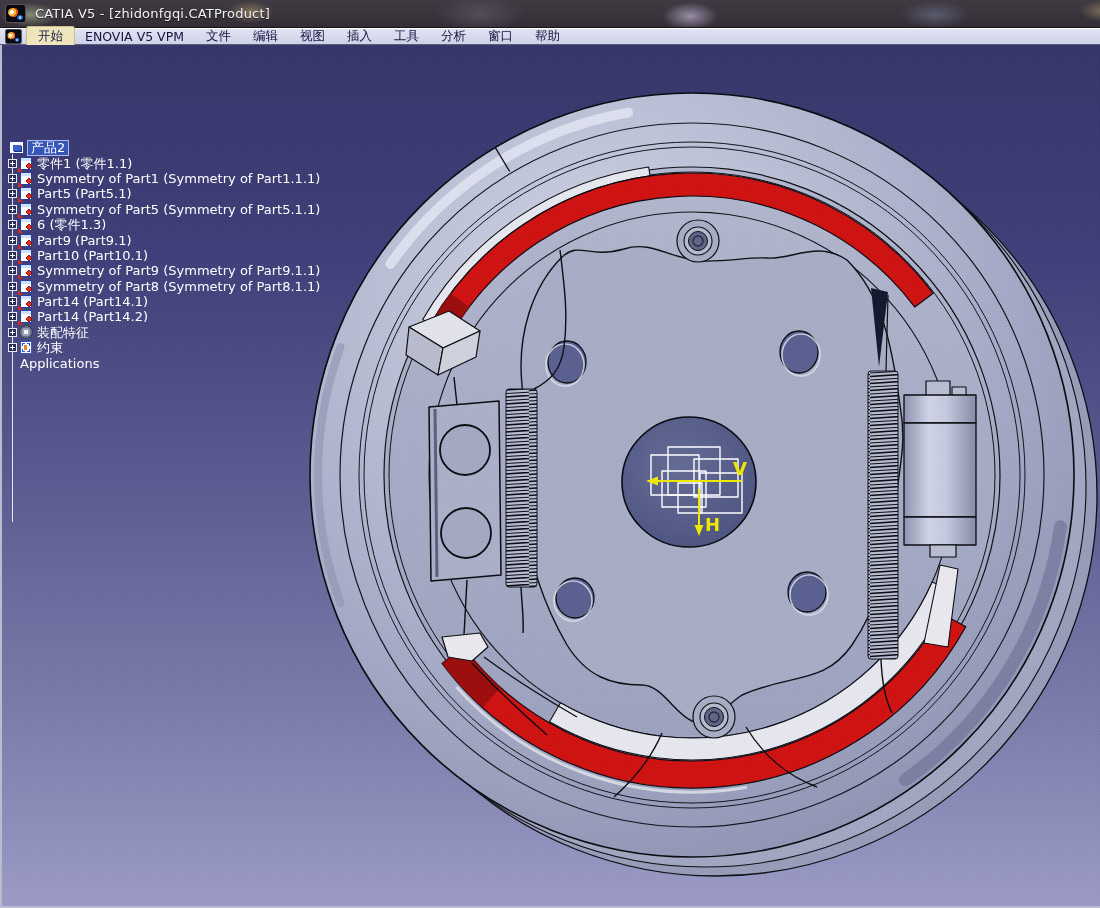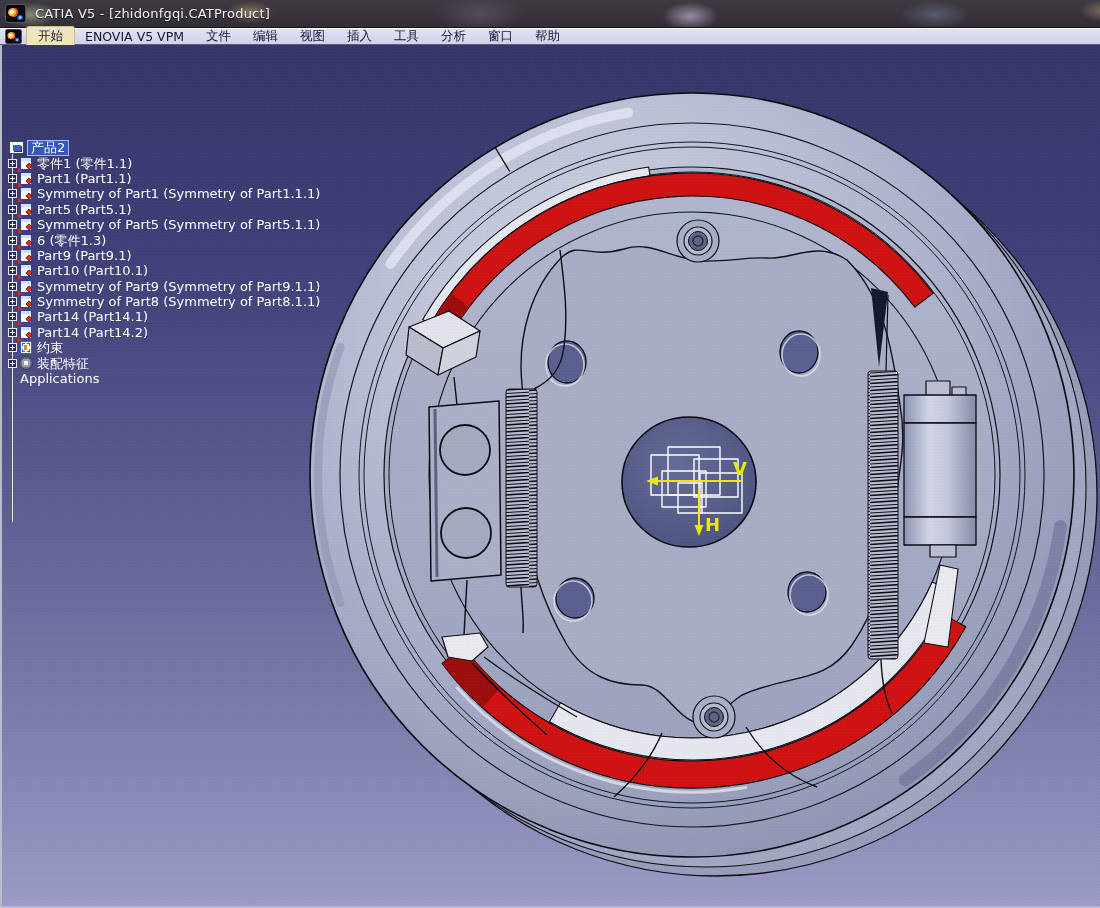--- a/index.html
+++ b/index.html
@@ -287,25 +287,20 @@
     </div>
     <div id="tree-items">
         <div class="trow row-part">
           <span class="plus"></span>
           <span class="ticon icon-part"></span>
           <span class="tlabel">零件1 (零件1.1)</span>
         </div>
         <div class="trow row-part">
           <span class="plus"></span>
           <span class="ticon icon-part"></span>
-          <span class="tlabel">Part1 (Part1.1)</span>
-        </div>
-        <div class="trow row-part">
-          <span class="plus"></span>
-          <span class="ticon icon-part"></span>
           <span class="tlabel">Symmetry of Part1 (Symmetry of Part1.1.1)</span>
         </div>
         <div class="trow row-part">
           <span class="plus"></span>
           <span class="ticon icon-part"></span>
           <span class="tlabel">Part5 (Part5.1)</span>
         </div>
         <div class="trow row-part">
           <span class="plus"></span>
           <span class="ticon icon-part"></span>
@@ -338,29 +333,29 @@
         </div>
         <div class="trow row-part">
           <span class="plus"></span>
           <span class="ticon icon-part"></span>
           <span class="tlabel">Part14 (Part14.1)</span>
         </div>
         <div class="trow row-part">
           <span class="plus"></span>
           <span class="ticon icon-part"></span>
           <span class="tlabel">Part14 (Part14.2)</span>
+        </div>
+        <div class="trow row-assembly-features">
+          <span class="plus"></span>
+          <span class="ticon icon-assembly-features"></span>
+          <span class="tlabel">装配特征</span>
         </div>
         <div class="trow row-constraints">
           <span class="plus"></span>
           <span class="ticon icon-constraints"></span>
           <span class="tlabel">约束</span>
-        </div>
-        <div class="trow row-assembly-features">
-          <span class="plus"></span>
-          <span class="ticon icon-assembly-features"></span>
-          <span class="tlabel">装配特征</span>
         </div>
         <div class="trow row-applications">
           <span class="tlabel">Applications</span>
         </div>
       </div>
   </div>
 </div>
 
 </body></html>

